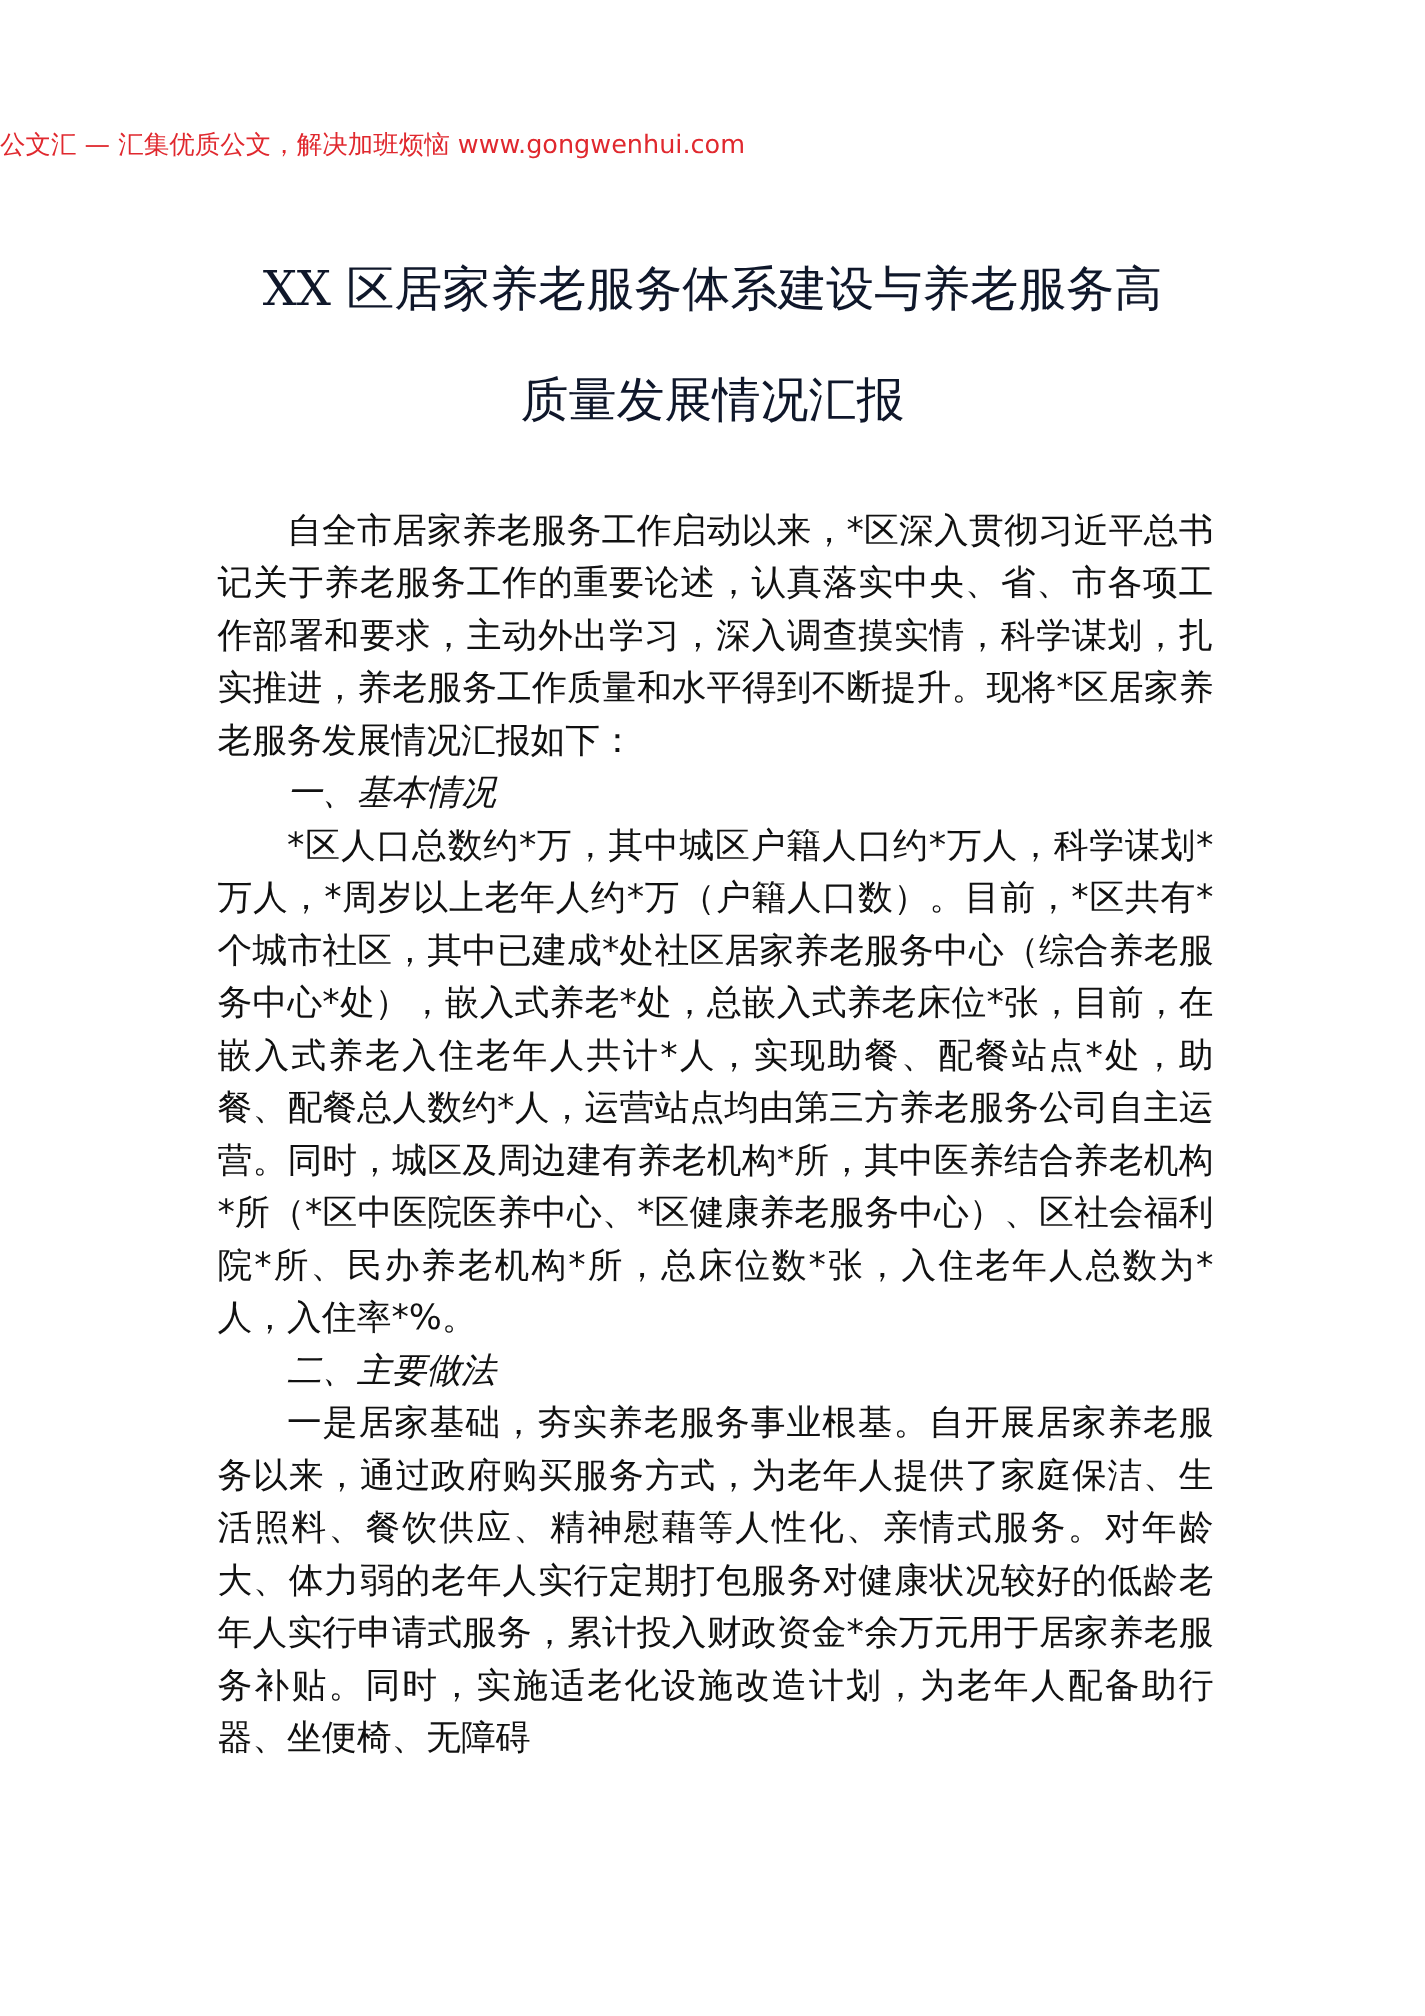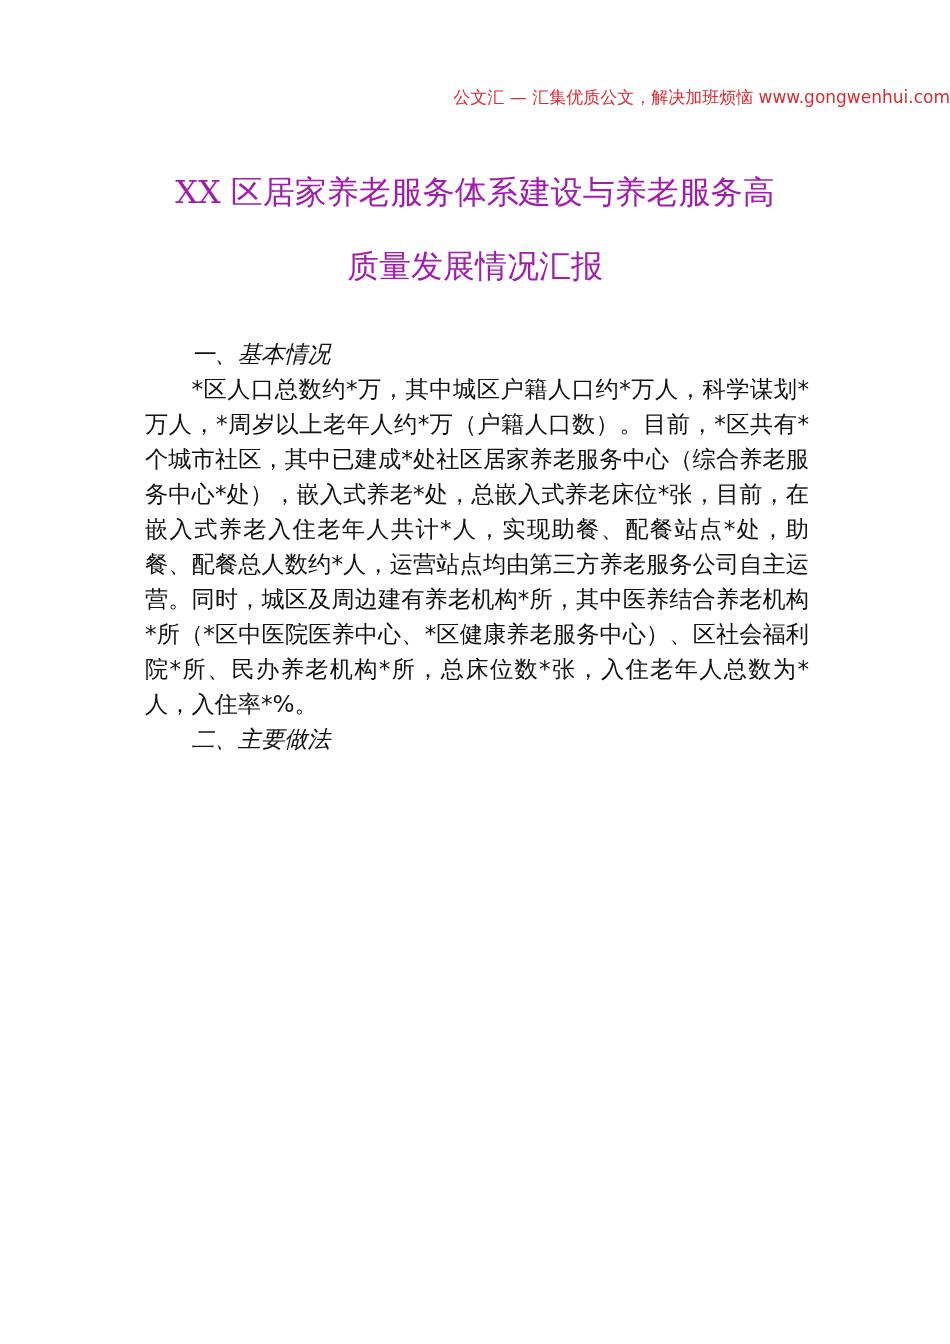--- a/index.html
+++ b/index.html
@@ -20,35 +20,35 @@
       left: 0; top: 0;
       width: 950px;
       height: 1344px;
       background: #ffffff;
     }
     .watermark {
       position: absolute;
       top: 86px;
       left: 0;
       width: 950px;
-      text-align: right;
+      text-align: left;
       font-size: 17px;
       line-height: 22px;
       color: #e0282e;
       letter-spacing: 0px;
     }
     .title {
       position: absolute;
       left: 130px;
       width: 690px;
       text-align: center;
       font-size: 32px;
       line-height: 40px;
       font-family: "DejaVu Sans", sans-serif;
-      color: #a21caf;
+      color: #0f172a;
     }
     .title-line-1 { top: 172px; }
     .title-line-2 { top: 246px; font-family: Liberation Serif, serif; }
     .title .latin { font-family: "DejaVu Serif", "Liberation Serif", serif; }
     .body {
       position: absolute;
       left: 145px;
       top: 336px;
       width: 664px;
     }
@@ -75,20 +75,22 @@
 <body>
 
 <div class="page">
 
   <div class="watermark">公文汇 — 汇集优质公文，解决加班烦恼 www.gongwenhui.com</div>
 
   <div class="title title-line-1"><span class="latin">XX</span><span> 区居家养老服务体系建设与养老服务高</span></div>
   <div class="title title-line-2">质量发展情况汇报</div>
 
   <div class="body">
+    <p class="p">自全市居家养老服务工作启动以来，*区深入贯彻习近平总书记关于养老服务工作的重要论述，认真落实中央、省、市各项工作部署和要求，主动外出学习，深入调查摸实情，科学谋划，扎实推进，养老服务工作质量和水平得到不断提升。现将*区居家养老服务发展情况汇报如下：</p>
 
     <p class="heading">一、基本情况</p>
     <p class="p">*区人口总数约*万，其中城区户籍人口约*万人，科学谋划*万人，*周岁以上老年人约*万（户籍人口数）。目前，*区共有*个城市社区，其中已建成*处社区居家养老服务中心（综合养老服务中心*处），嵌入式养老*处，总嵌入式养老床位*张，目前，在嵌入式养老入住老年人共计*人，实现助餐、配餐站点*处，助餐、配餐总人数约*人，运营站点均由第三方养老服务公司自主运营。同时，城区及周边建有养老机构*所，其中医养结合养老机构*所（*区中医院医养中心、*区健康养老服务中心）、区社会福利院*所、民办养老机构*所，总床位数*张，入住老年人总数为*人，入住率*%。</p>
 
     <p class="heading">二、主要做法</p>
+    <p class="p">一是居家基础，夯实养老服务事业根基。自开展居家养老服务以来，通过政府购买服务方式，为老年人提供了家庭保洁、生活照料、餐饮供应、精神慰藉等人性化、亲情式服务。对年龄大、体力弱的老年人实行定期打包服务对健康状况较好的低龄老年人实行申请式服务，累计投入财政资金*余万元用于居家养老服务补贴。同时，实施适老化设施改造计划，为老年人配备助行器、坐便椅、无障碍</p>
   </div>
 
 </div>
 
 </body></html>

